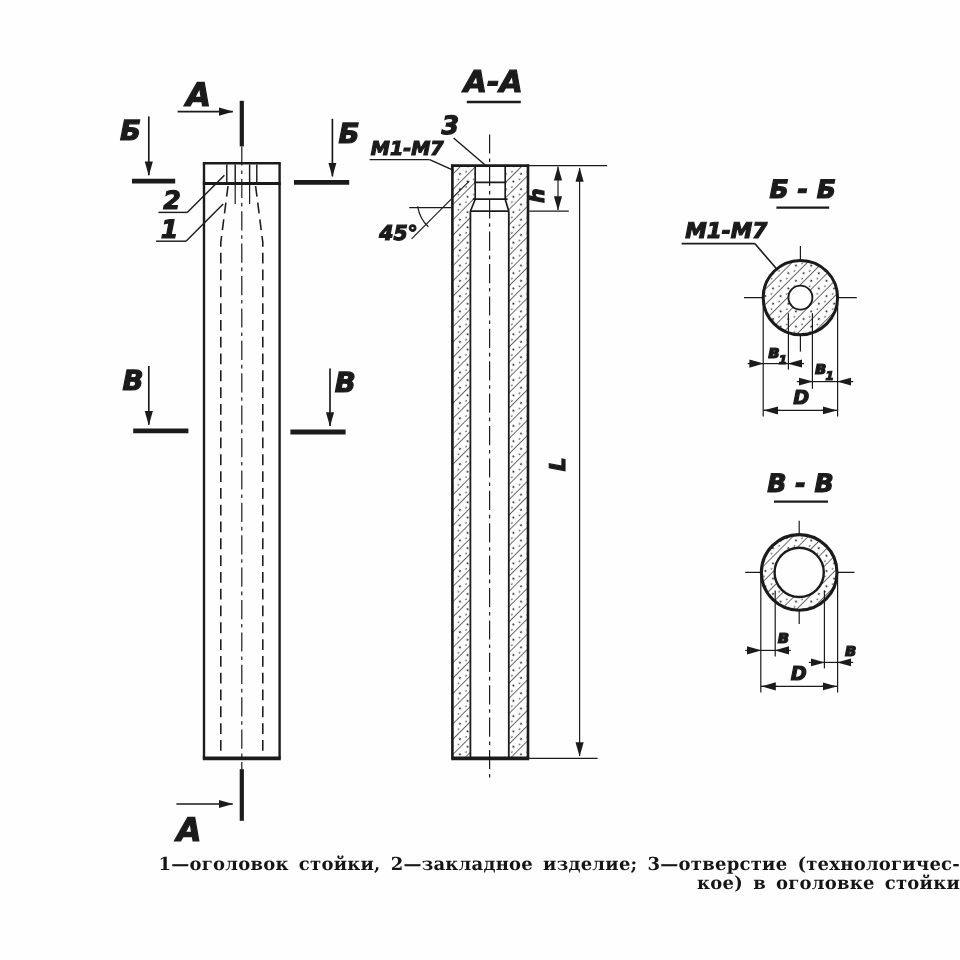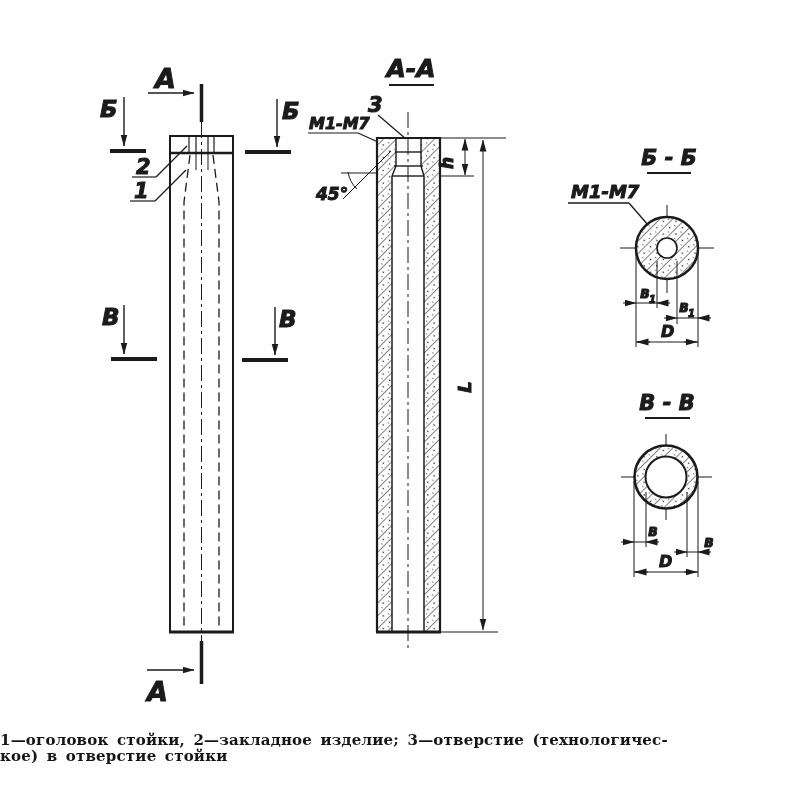--- a/index.html
+++ b/index.html
@@ -1,22 +1,22 @@
 <!DOCTYPE html>
 <html><head>
 <meta charset="utf-8">
 <style>
   html,body{margin:0;padding:0;background:#e8e8e8;}
   .page{position:relative;width:800px;height:800px;background:#fefefe;overflow:hidden;
         font-family:"DejaVu Sans",sans-serif;}
   svg{position:absolute;left:0;top:0;}
   svg text{fill:#1b1b1b;font-family:"DejaVu Sans",sans-serif;font-style:italic;font-weight:bold;}
-  .caption{position:absolute;left:0;top:712px;width:800px;text-align:left;
+  .caption{position:absolute;left:0;top:712px;width:800px;text-align:right;
            color:#151515;font-family:"DejaVu Serif",serif;font-weight:bold;
-           font-size:15px;line-height:16px;letter-spacing:0.2px;word-spacing:3px;margin-top:20px;}
+           font-size:15px;line-height:16px;letter-spacing:0.2px;word-spacing:3px;}
 </style>
 </head>
 <body>
 
 <div class="page">
 <svg width="800" height="800" viewBox="0 0 800 800">
   <defs>
     <marker id="arr" viewBox="0 0 12 8" refX="11.5" refY="4" markerWidth="12" markerHeight="8" markerUnits="userSpaceOnUse" orient="auto-start-reverse">
       <path d="M0,0.6 L12,4 L0,7.4 Z" fill="#1b1b1b"></path>
     </marker>
@@ -240,15 +240,15 @@
       <line x1="634" y1="572" x2="698" y2="572"></line>
       <line x1="648" y1="572" x2="635" y2="572" marker-end="url(#arr)"></line>
       <line x1="684" y1="572" x2="697" y2="572" marker-end="url(#arr)"></line>
     </g>
     <text x="659" y="567" font-size="16">D</text>
   </g>
 </svg>
 
 <div class="caption">
   <div>1—оголовок стойки, 2—закладное изделие; 3—отверстие (технологичес-</div>
-  <div>кое) в отверстие стойки</div>
+  <div>кое) в оголовке стойки</div>
 </div>
 </div>
 
 </body></html>

